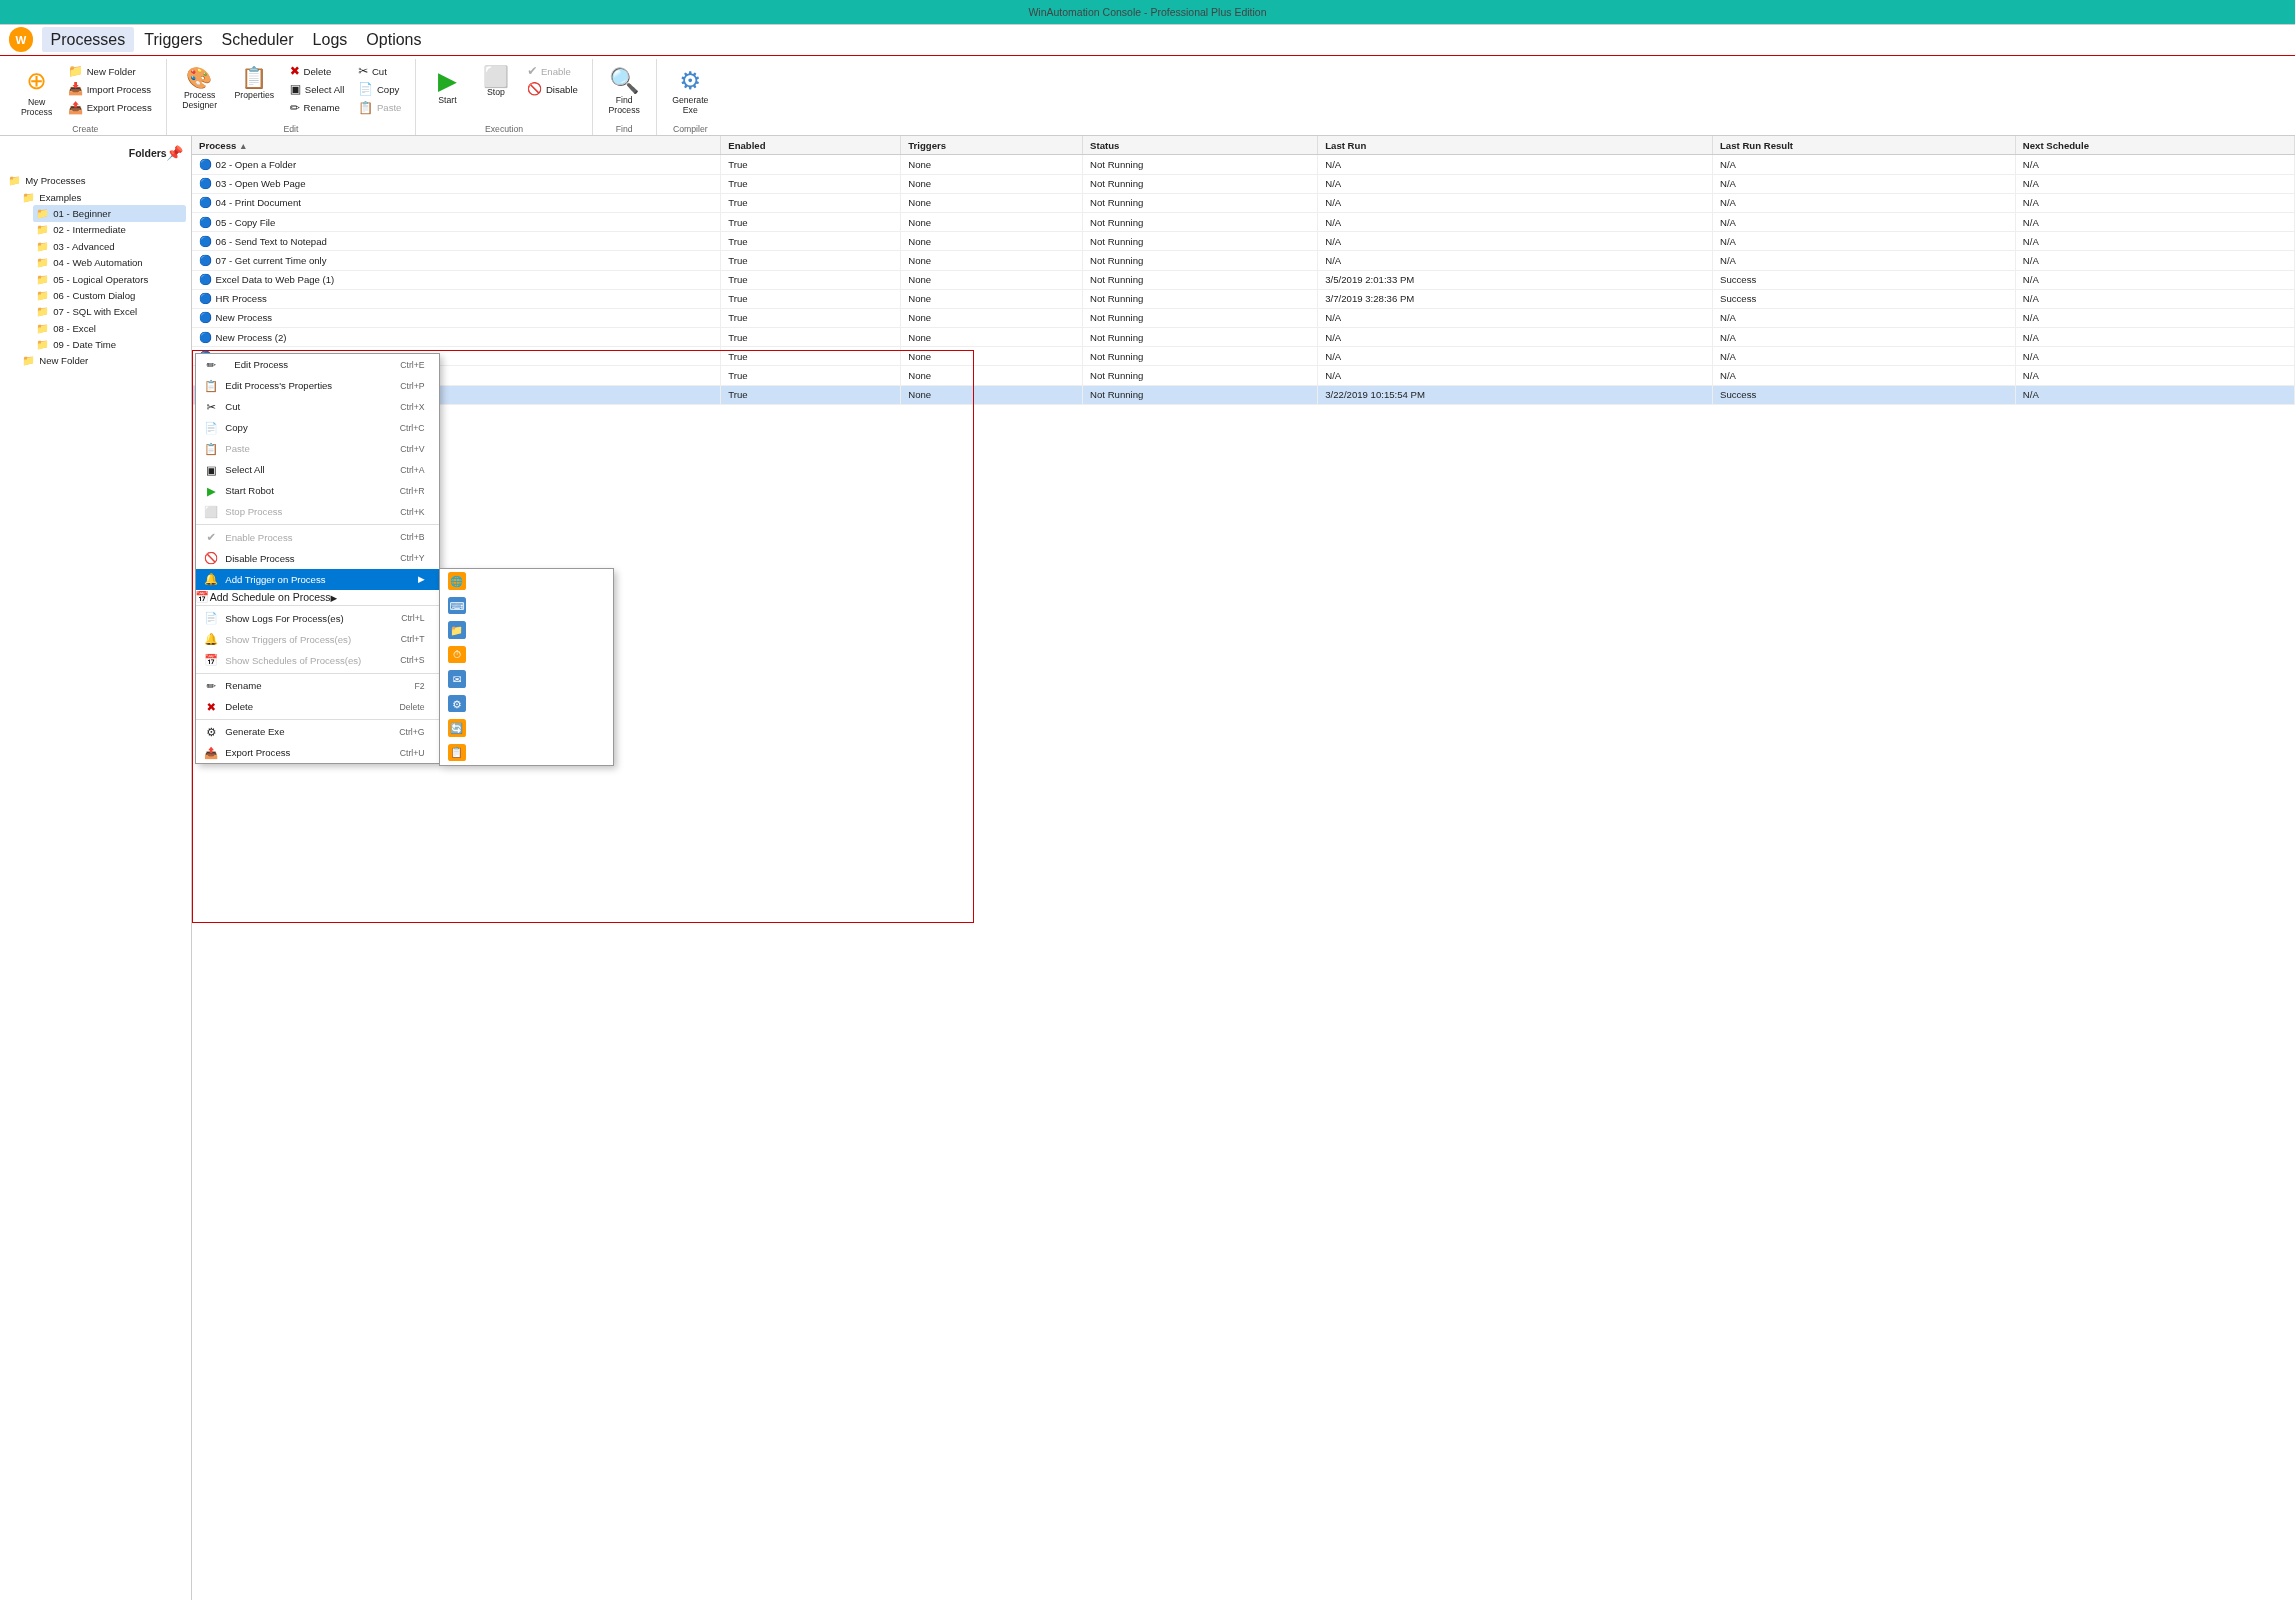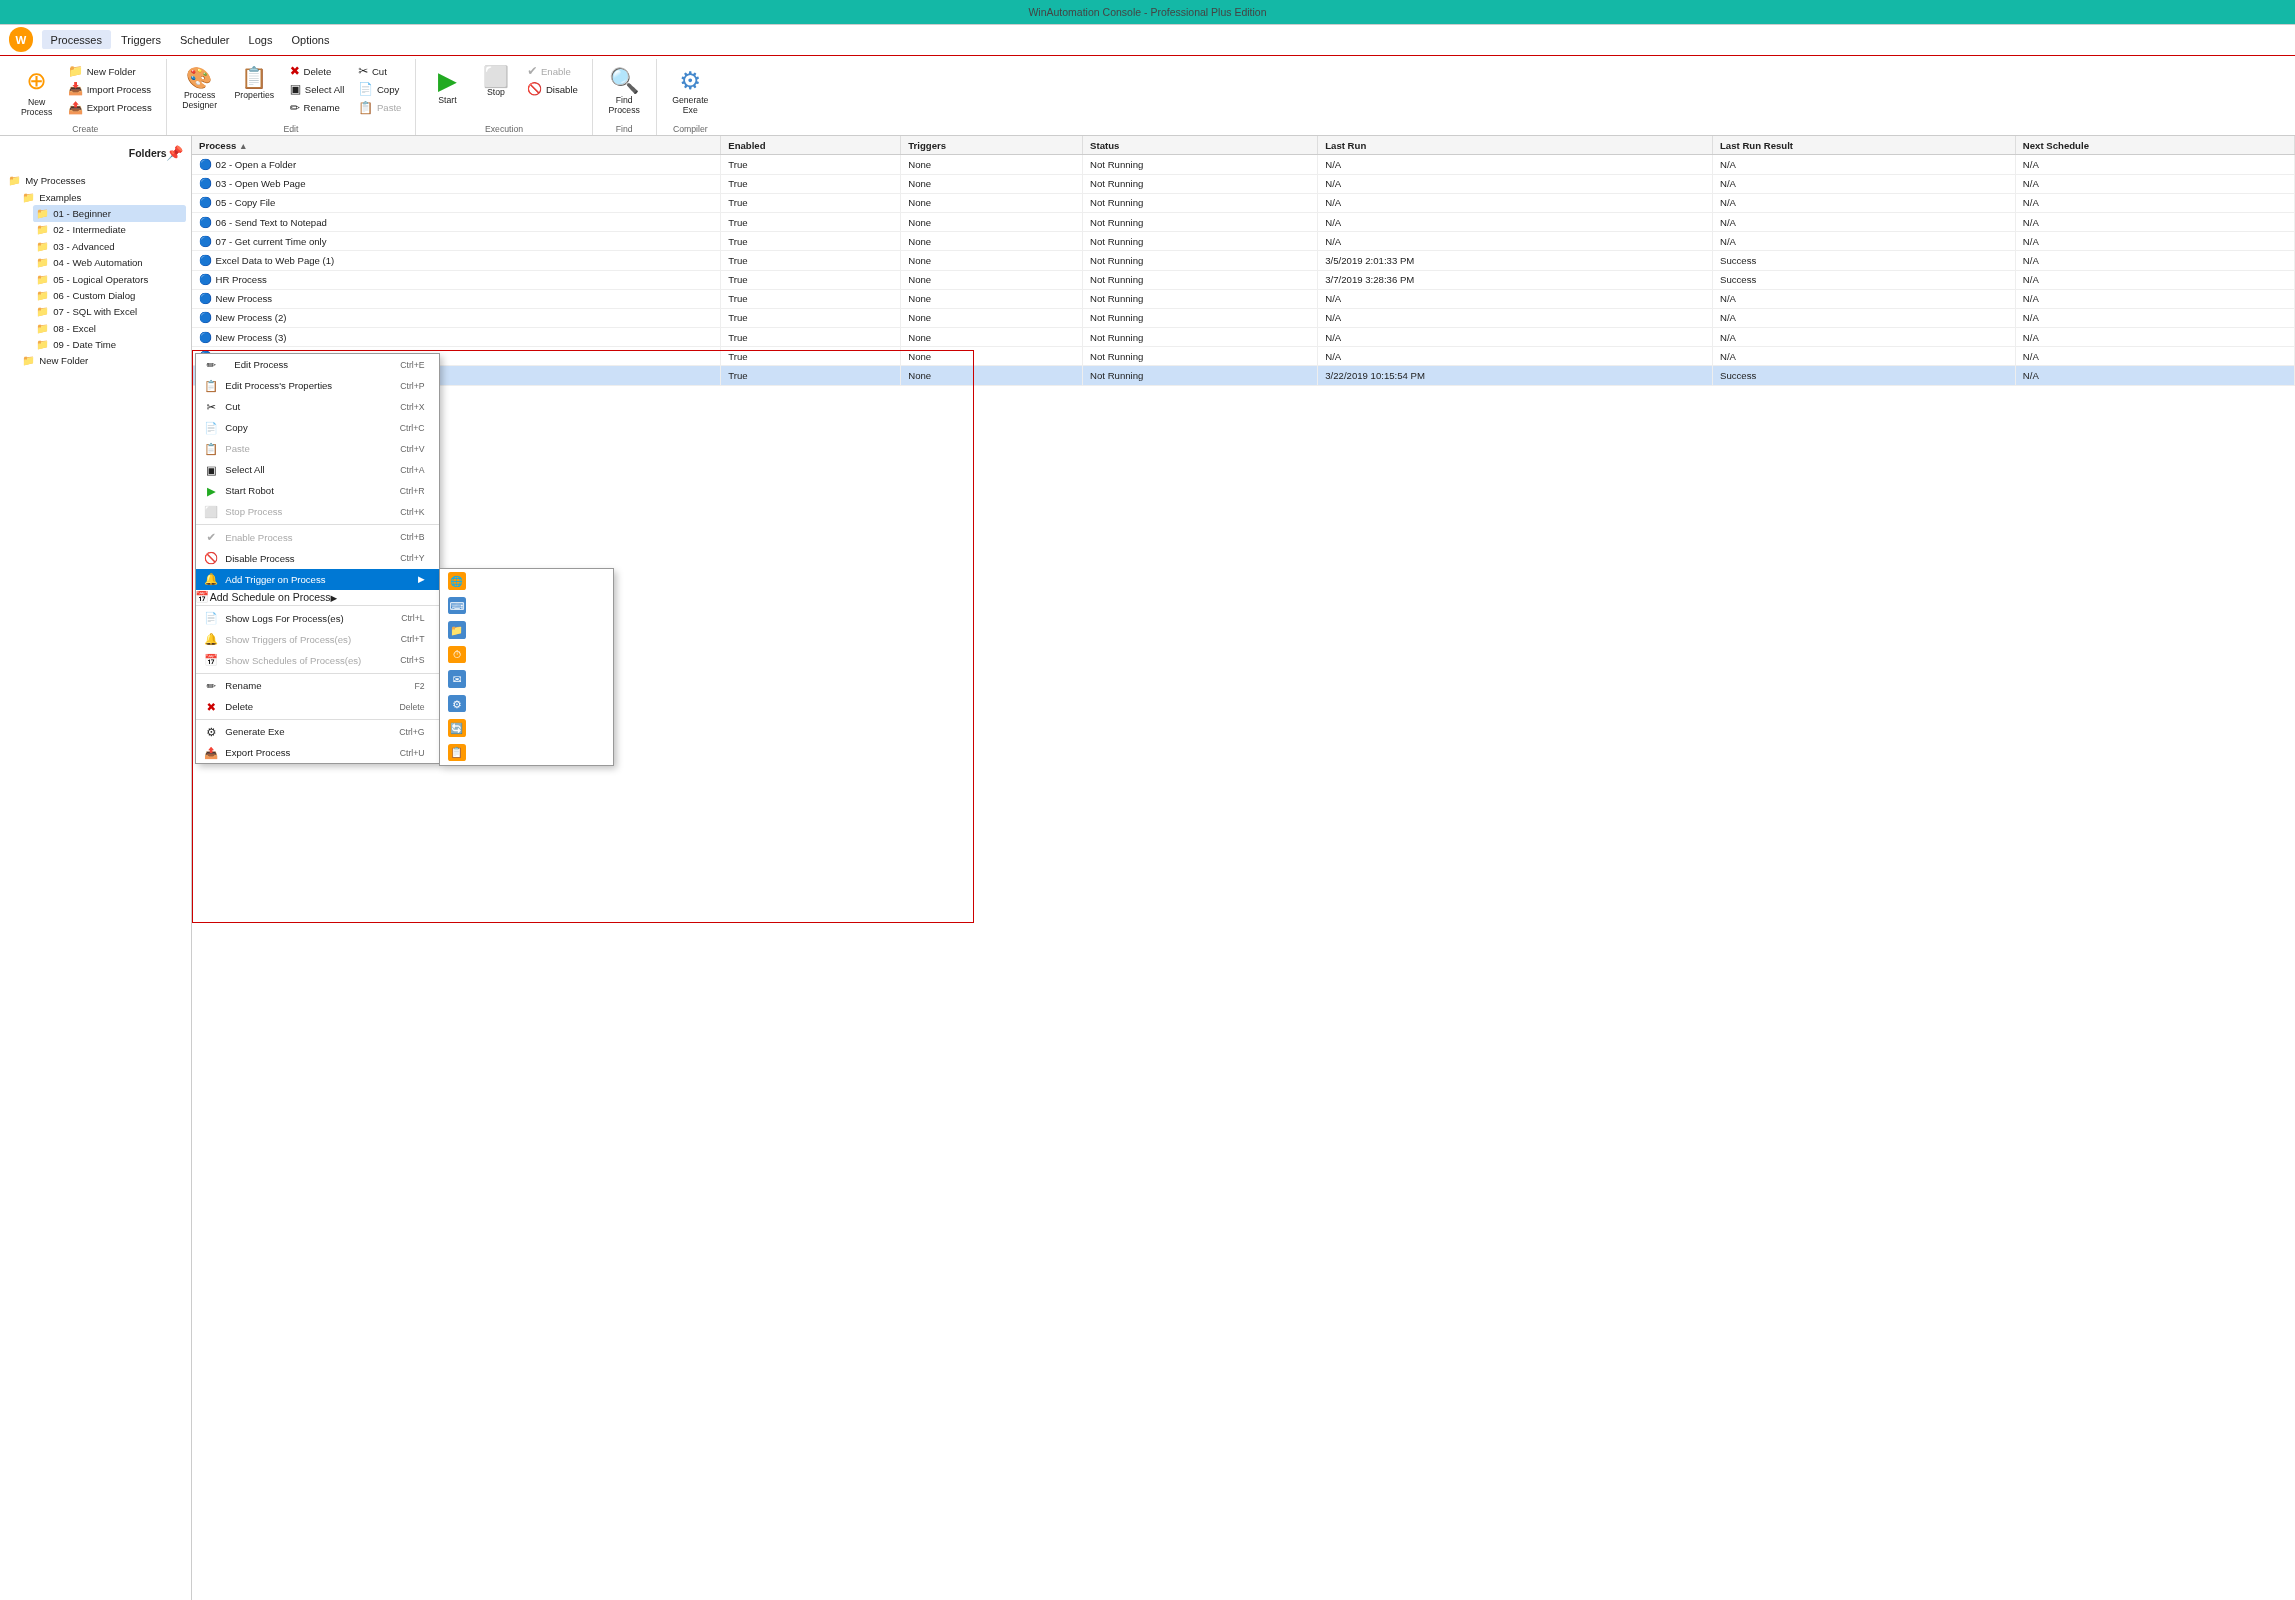--- a/index.html
+++ b/index.html
@@ -33,21 +33,21 @@
       border-radius: 50%;
       display: flex; align-items: center; justify-content: center;
       color: #fff; font-weight: bold; font-size: 11.4px;
       margin-right: 8.7px;
     }
     .nav-menu { display: flex; gap: 1.7px; }
     .nav-item {
       padding: 3.5px 8.7px;
       cursor: pointer;
       border-radius: 2.6px;
-      font-size: 11px;
+      font-size: 16px;
       color: #222;
     }
     .nav-item.active { background: #e0e8f8; }
 
     
     .ribbon {
       background: #fff;
       border-bottom: 0.9px solid #ccc;
       display: flex;
       align-items: stretch;
@@ -411,20 +411,29 @@
           <tr class="">
             <td><span class="process-icon">🔵</span>03 - Open Web Page</td>
             <td>True</td>
             <td>None</td>
             <td>Not Running</td>
             <td>N/A</td>
             <td>N/A</td>
             <td>N/A</td>
           </tr>
           <tr class="">
+            <td><span class="process-icon">🔵</span>04 - Print Document</td>
+            <td>True</td>
+            <td>None</td>
+            <td>Not Running</td>
+            <td>N/A</td>
+            <td>N/A</td>
+            <td>N/A</td>
+          </tr>
+          <tr class="">
             <td><span class="process-icon">🔵</span>05 - Copy File</td>
             <td>True</td>
             <td>None</td>
             <td>Not Running</td>
             <td>N/A</td>
             <td>N/A</td>
             <td>N/A</td>
           </tr>
           <tr class="">
             <td><span class="process-icon">🔵</span>06 - Send Text to Notepad</td>

